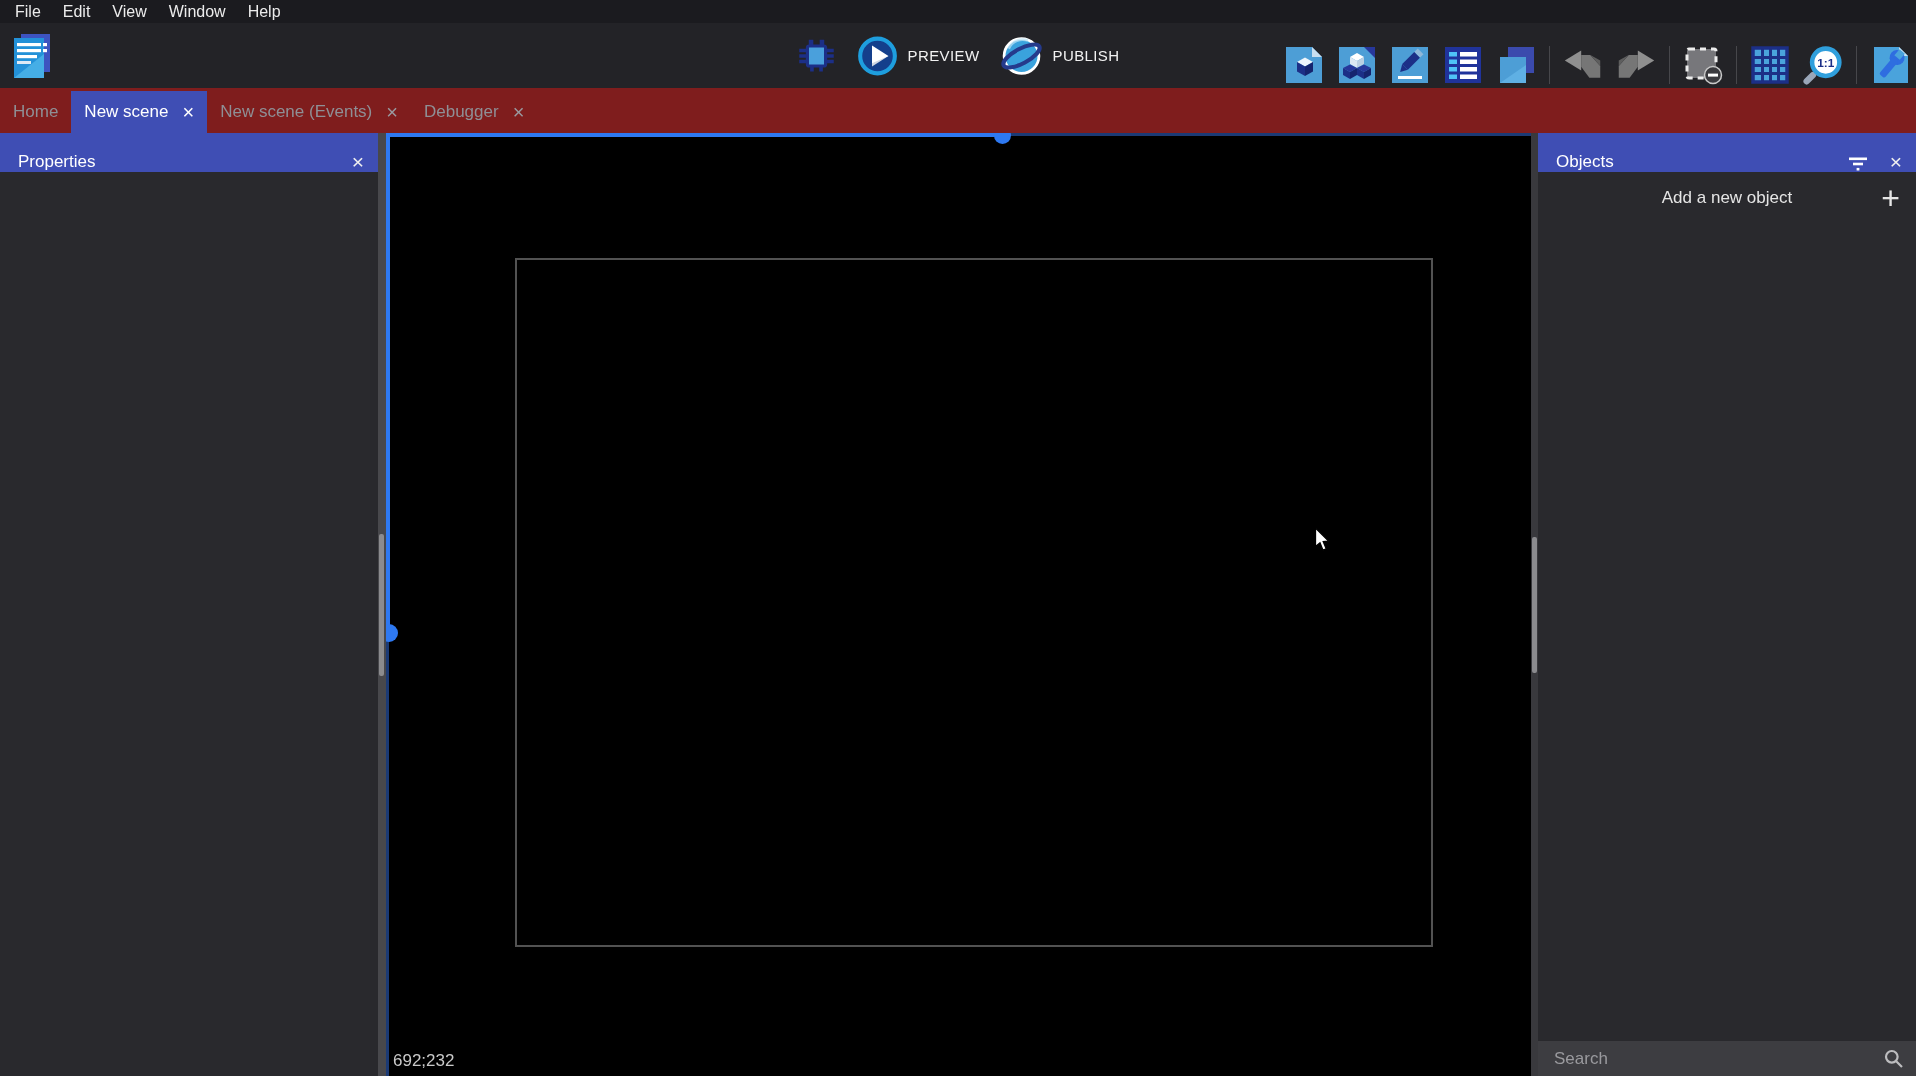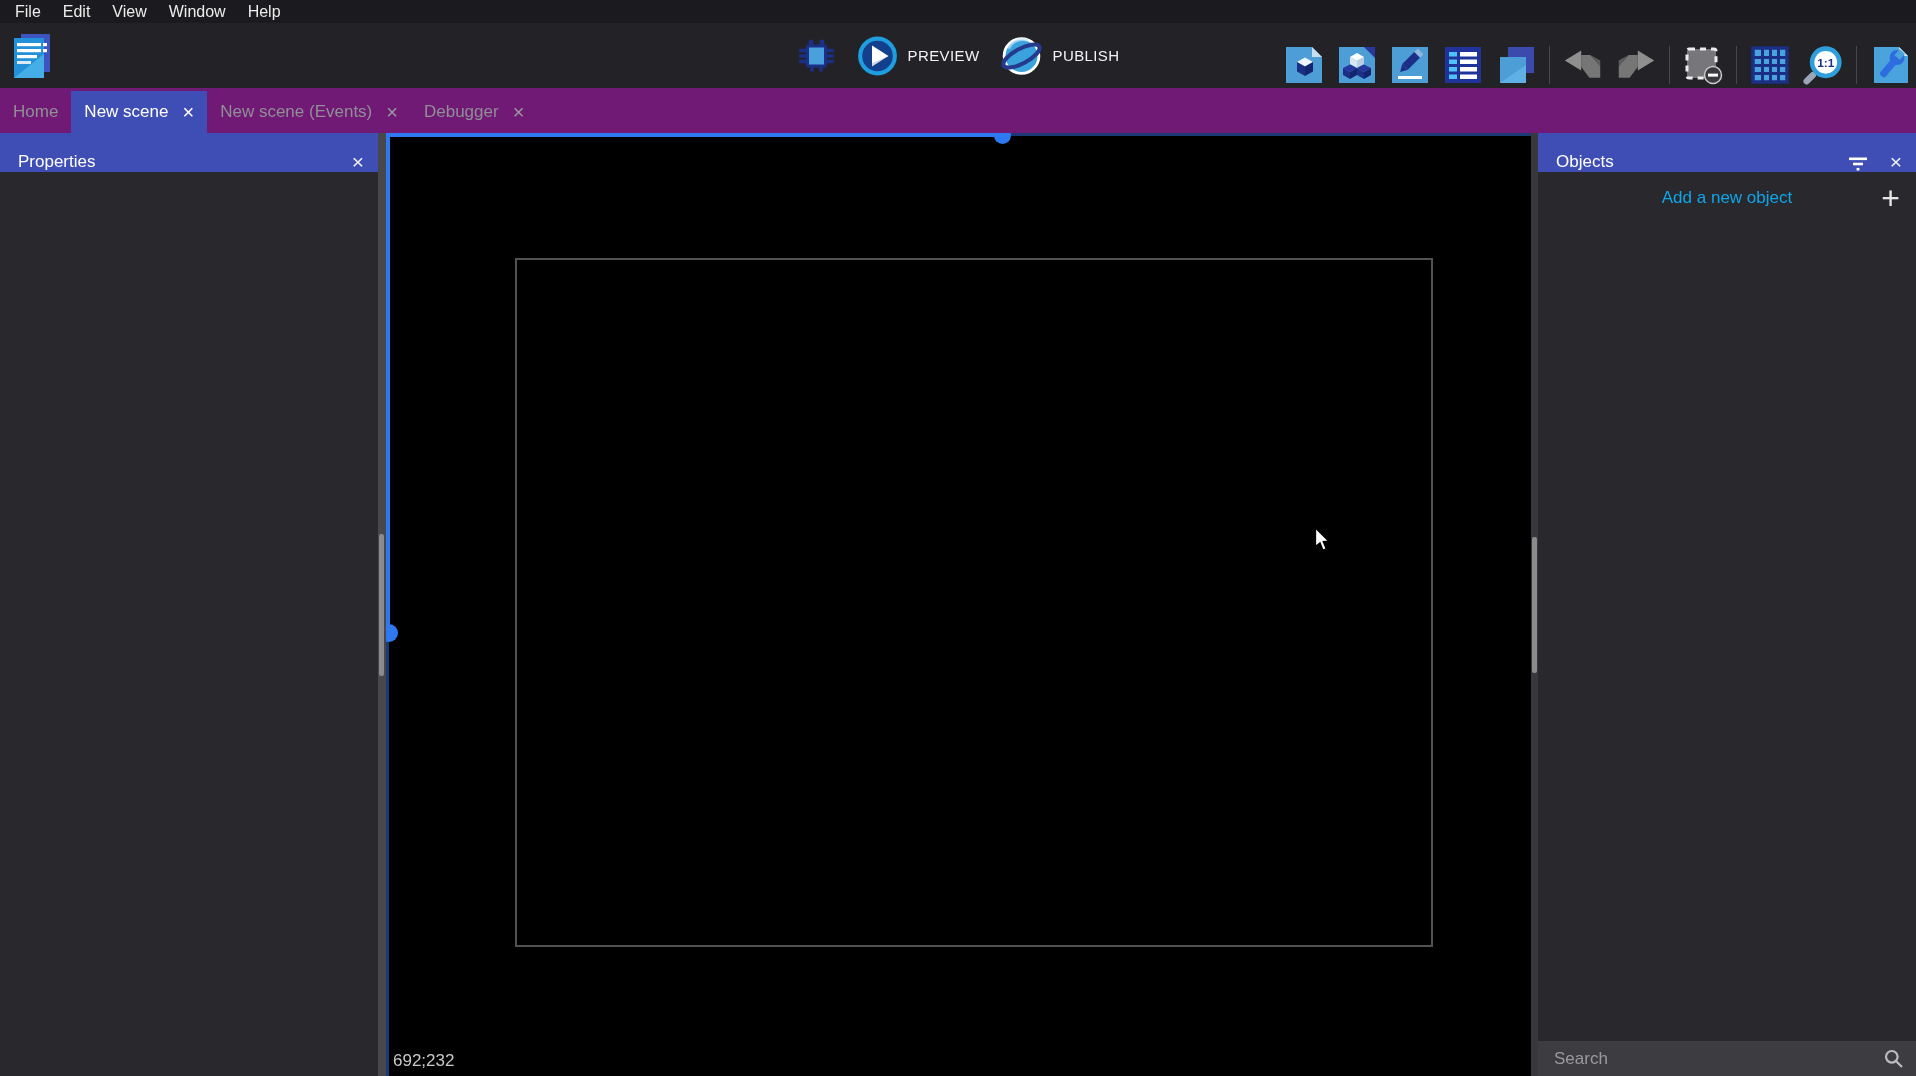--- a/index.html
+++ b/index.html
@@ -14,21 +14,21 @@
   .toolbar { height:65px; background:#232327; position:relative; display:flex; align-items:center; }
   .logo { position:absolute; left:10px; top:9px; width:44px; height:48px; }
   .toolbar-center { position:absolute; left:50%; top:0; height:65px; transform:translateX(-50%);
                     display:flex; align-items:center; gap:20px; }
   .tool-btn { display:flex; align-items:center; gap:9px; color:#f2f2f2; font-size:15px; letter-spacing:.4px; cursor:pointer; }
   .toolbar-right { position:absolute; right:6px; top:9px; height:65px; display:flex; align-items:center; gap:13px; }
   .tb-icon { width:40px; height:40px; display:flex; align-items:center; justify-content:center; cursor:pointer; }
   .tb-sep { width:1px; height:38px; background:#47474b; }
 
   
-  .tabbar { height:45px; background:#701a75; display:flex; align-items:flex-end; }
+  .tabbar { height:45px; background:#7f1d1d; display:flex; align-items:flex-end; }
   .tab { height:42px; display:flex; align-items:center; padding:0 13px; font-size:17px;
          color:#8f8f95; cursor:pointer; gap:14px; }
   .tab .tab-close { font-size:20px; color:#9a9aa0; line-height:1; cursor:pointer; }
   .tab.active { background:#3f4eb4; color:#ffffff; }
   .tab.active .tab-close { color:#ffffff; }
 
   
   .main { height:943px; display:flex; }
 
   .panel { background:#29292d; position:relative; }
@@ -52,21 +52,21 @@
   .sel-dot-top  { position:absolute; left:608px; top:-6px; width:17px; height:17px; border-radius:50%; background:#2e79f2; }
   .sel-line-left-bright { position:absolute; left:0; top:0; width:4px; height:500px; background:#2e79f2; }
   .sel-line-left-dark   { position:absolute; left:0; top:500px; bottom:0; width:3px; background:#1b3a75; }
   .sel-dot-left { position:absolute; left:-6px; top:491px; width:18px; height:18px; border-radius:50%; background:#2e79f2; }
   .scene-frame { position:absolute; left:129px; top:125px; width:918px; height:689px; border:2px solid #525252; }
   .coords-readout { position:absolute; left:7px; bottom:5px; color:#c9c9c9; font-size:17px; font-weight:normal; }
   .mouse-cursor { position:absolute; left:928px; top:394px; }
 
   .objects-panel { width:378px; display:flex; flex-direction:column; }
   .add-object-row { height:48px; margin-top:2px; position:relative; display:flex; align-items:center; justify-content:center; cursor:pointer; }
-  .add-object-label { color:#0ea5e9; font-size:17px; }
+  .add-object-label { color:#e5e5e5; font-size:17px; }
   .add-object-plus { position:absolute; right:16px; top:50%; transform:translateY(-50%);
                      color:#e6e6e6; font-size:32px; font-weight:200; line-height:1; cursor:pointer; }
   .objects-spacer { flex:1; }
   .search-bar { height:35px; background:#3d3d41; display:flex; align-items:center; padding:0 12px 0 16px; }
   .search-input { flex:1; background:transparent; border:none; outline:none; color:#dddddd; font-size:17px;
                   font-family:"Liberation Sans", sans-serif; }
   .search-input::placeholder { color:#9a9a9e; }
 </style>
 </head>
 <body>

